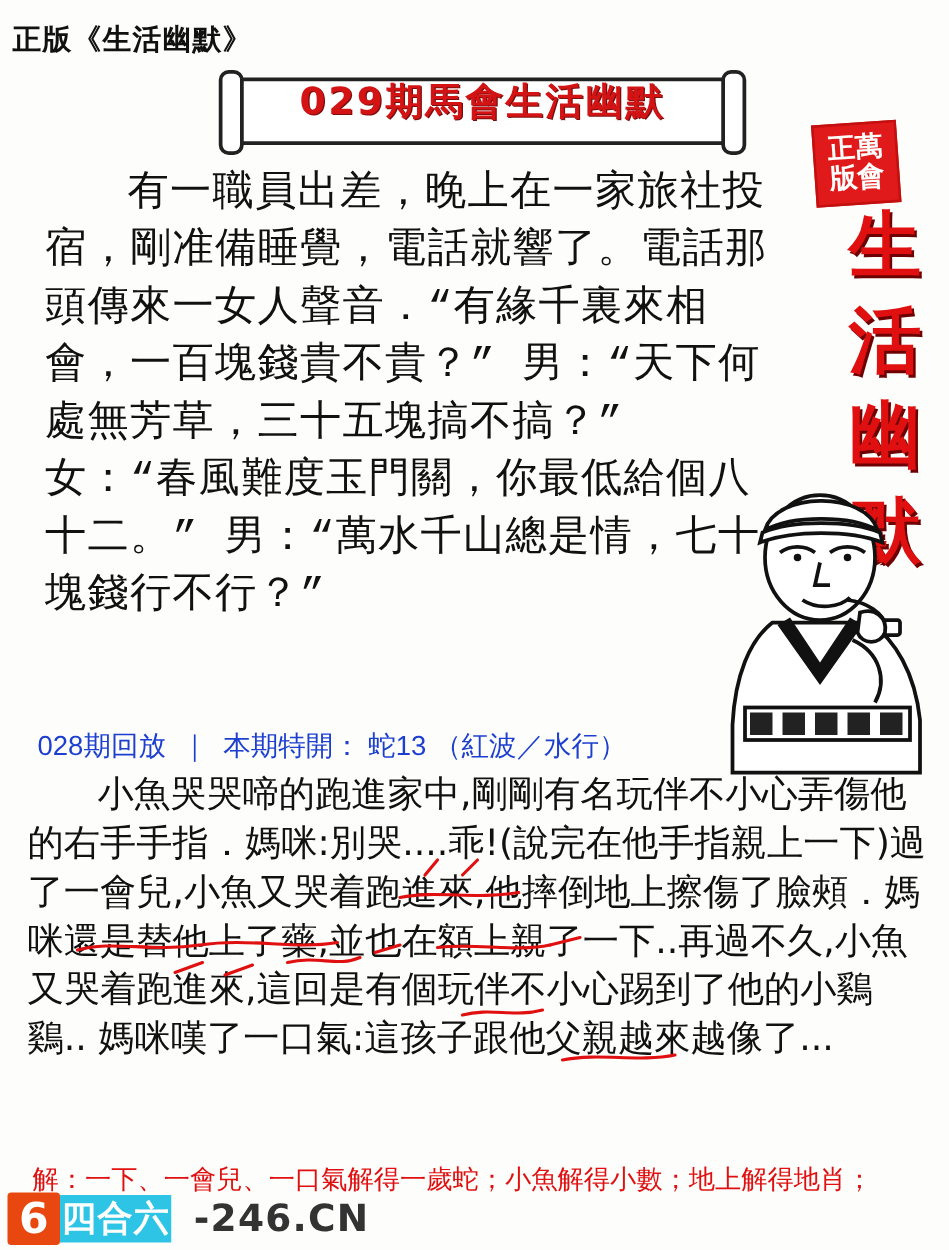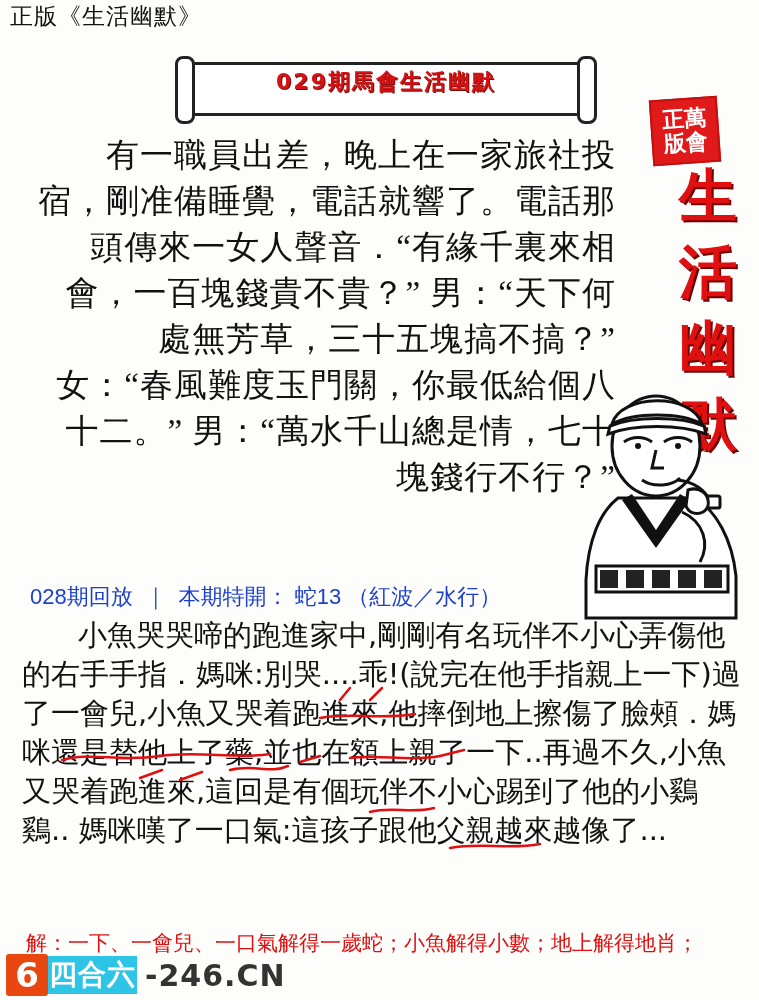--- a/index.html
+++ b/index.html
@@ -19,24 +19,24 @@
     left: 0; top: 0;
     width: 759px; height: 1000px;
     background: #fdfdfb;
     overflow: hidden;
   }
 
   
   .top-caption {
     position: absolute;
     left: 10px;
-    top: 1px;
+    top: 16px;
     font-family: "DejaVu Sans", sans-serif;
     font-size: 23px;
-    font-weight: normal;
+    font-weight: bold;
     color: #111;
     letter-spacing: 1px;
     white-space: nowrap;
   }
 
   
   .banner-wrap {
     position: absolute;
     left: 186px;
     top: 56px;
@@ -69,21 +69,21 @@
   .banner-scroll:before { left: -14px; }
   .banner-scroll:after  { right: -14px; }
   .banner-text {
     position: absolute;
     left: 0; top: 0;
     width: 400px;
     height: 54px;
     line-height: 52px;
     text-align: center;
     font-family: "DejaVu Sans", sans-serif;
-    font-size: 22px;
+    font-size: 30px;
     font-weight: bold;
     color: #d41414;
     letter-spacing: 2px;
     z-index: 3;
     text-shadow: 1px 1px 0 #7a0d0d;
     white-space: nowrap;
   }
 
   
   .seal {
@@ -126,27 +126,26 @@
     text-shadow: 2px 2px 0 #6d0000;
   }
   .vlogo span { display: block; }
 
   
   .joke-text {
     position: absolute;
     left: 36px;
     top: 132px;
     width: 580px;
-    font-family: Liberation Serif, serif;
+    font-family: Liberation Mono, monospace;
     font-size: 33px;
     line-height: 46px;
     color: #111;
     letter-spacing: 1px;
     text-indent: 66px;
-    text-align: right;
   }
 
   
   .subline {
     position: absolute;
     left: 30px;
     top: 582px;
     width: 700px;
     font-family: Liberation Sans, sans-serif;
     font-size: 22px;
@@ -218,21 +217,21 @@
     color: #fff;
     font-size: 28px;
     font-weight: bold;
     font-family: "DejaVu Sans", sans-serif;
     display: flex;
     align-items: center;
     padding: 0 1px;
     letter-spacing: 1px;
   }
   .wm-url {
-    margin-left: 8px;
+    margin-left: 18px;
     font-size: 30px;
     font-weight: bold;
     color: #333;
     font-family: "DejaVu Sans", sans-serif;
     letter-spacing: 1px;
   }
 
   
   .figure {
     position: absolute;

